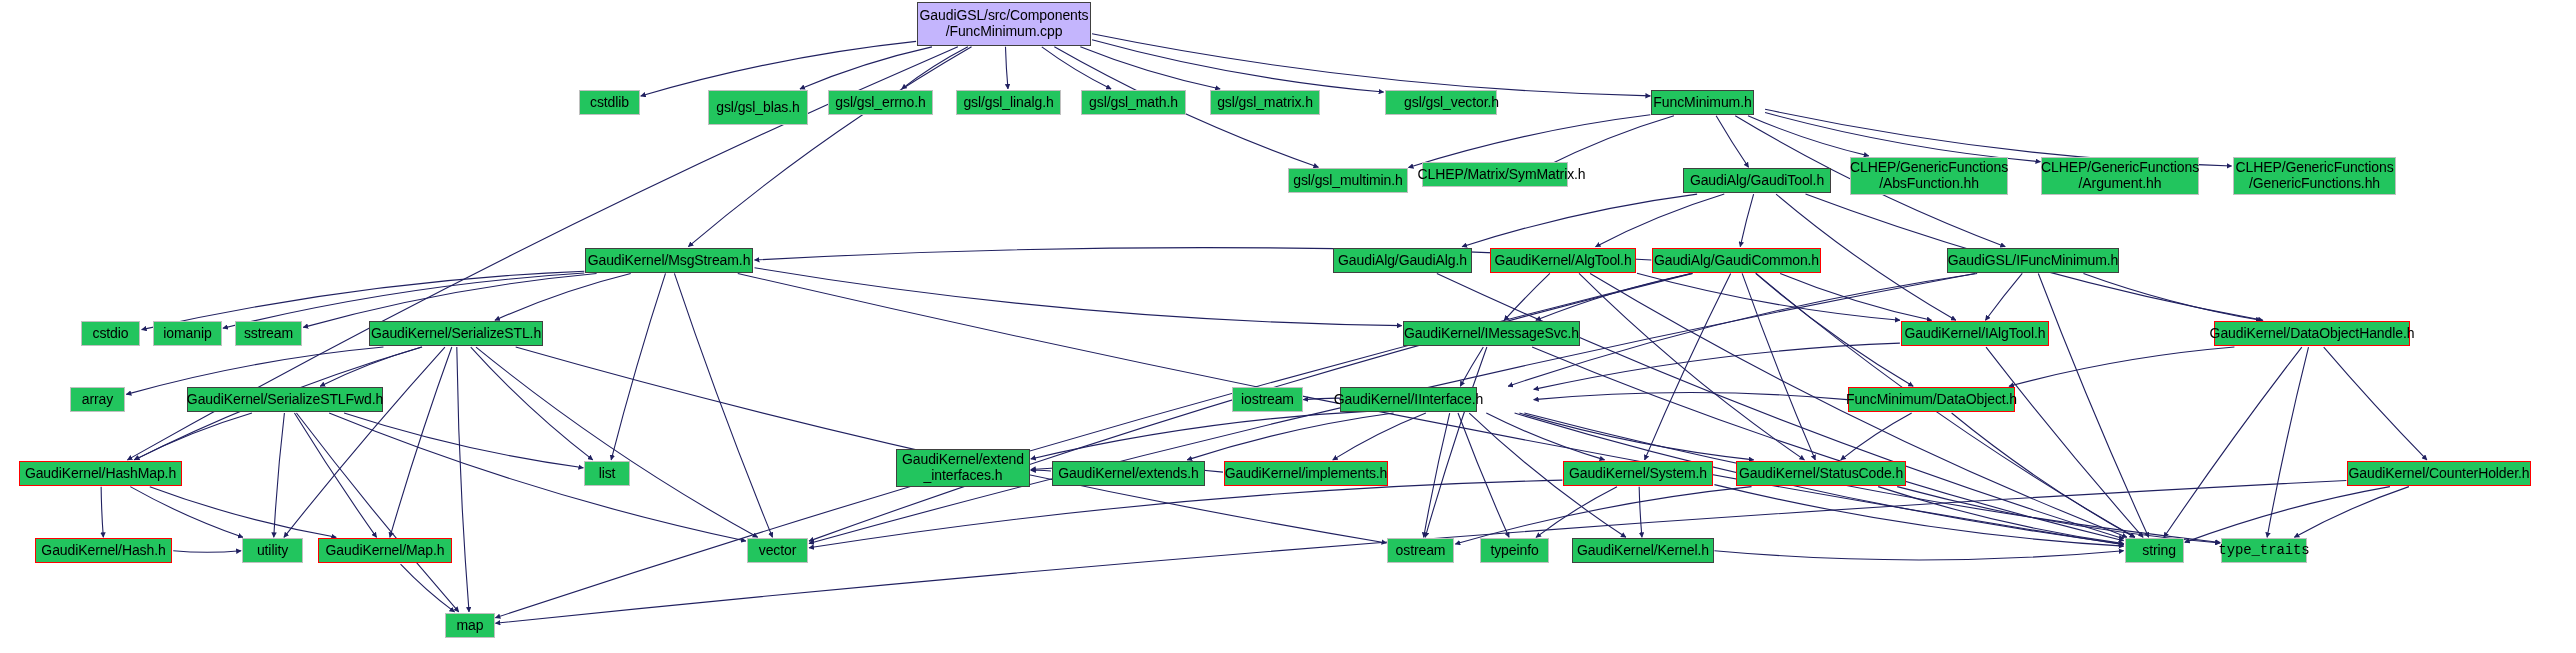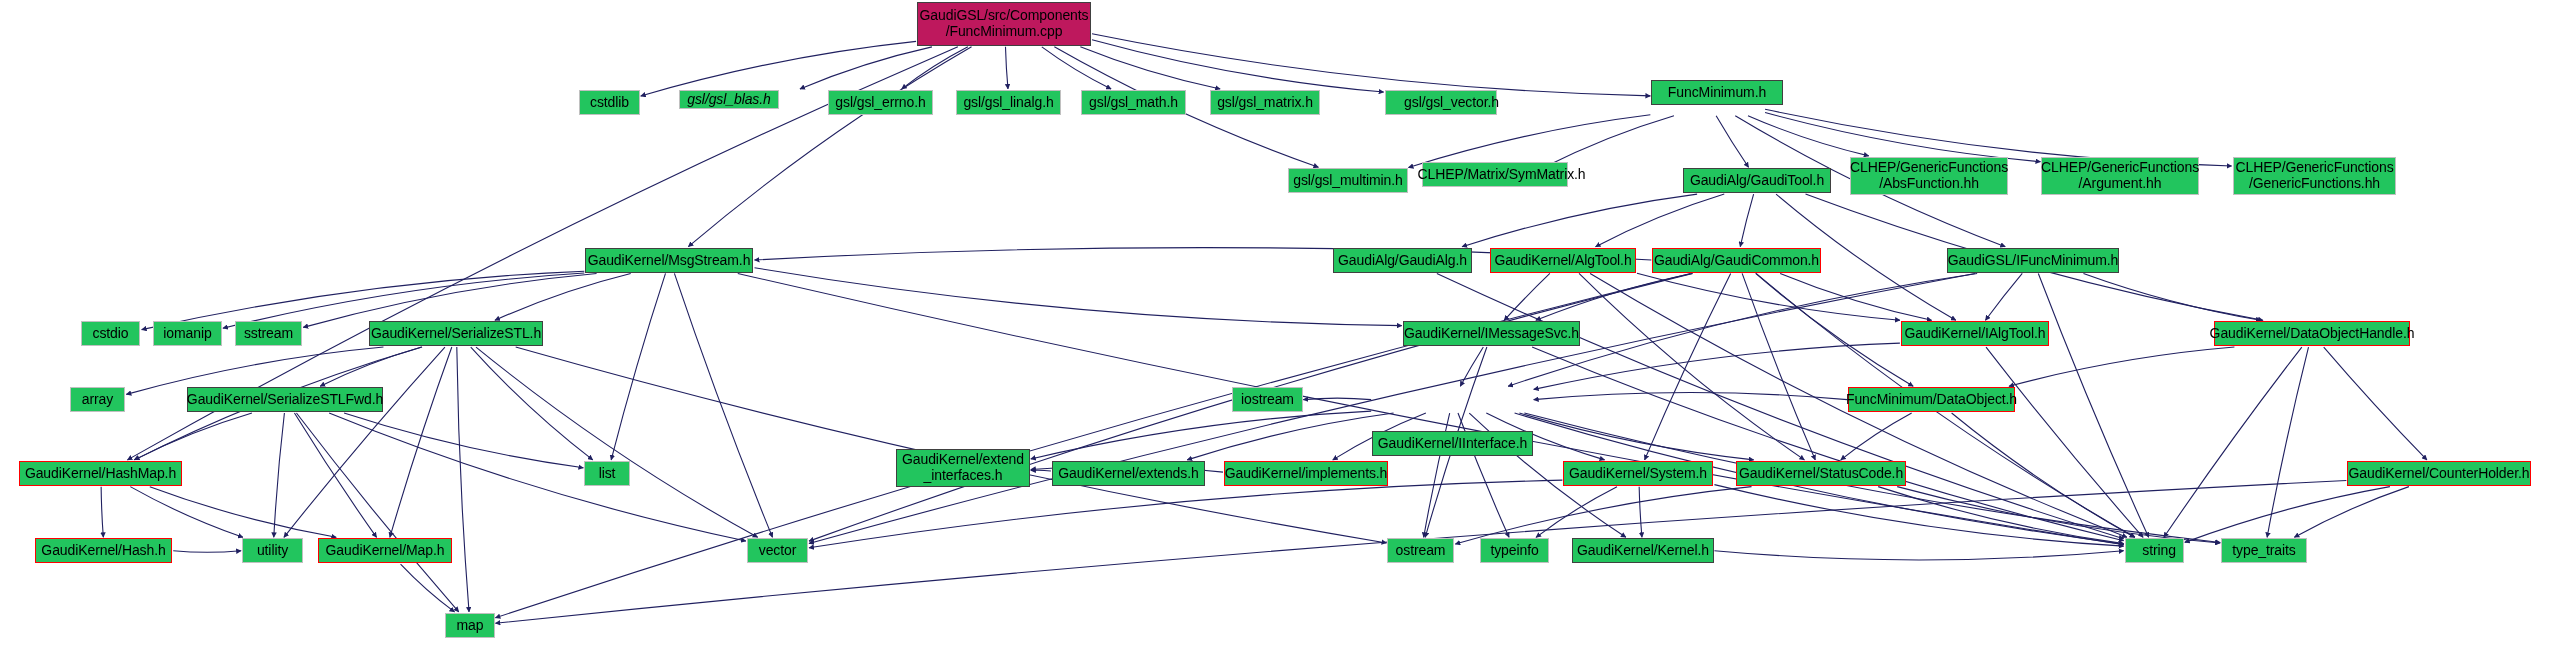--- a/index.html
+++ b/index.html
@@ -23,21 +23,21 @@
     border:1px solid #c0c0c0;
     color:#000000;
     font-size:14px;
     line-height:1.12;
     letter-spacing:-0.1px;
     white-space:pre-line;
     padding:0 2.9px;
   }
   .node.dark{border:1.5px solid #404040;}
   .node.red{border:1.5px solid #ff0000;}
-  .node.root{background:#be185d;border:1.5px solid #404040;}
+  .node.root{background:#c4b5fd;border:1.5px solid #404040;}
 </style>
 </head>
 <body>
 
 <div id="graph">
   <svg id="edges" xmlns="http://www.w3.org/2000/svg" viewBox="0 0 2694 683" width="2576" height="653">
     <defs>
       <marker id="arrow" viewBox="0 0 10 10" refX="9" refY="5" markerWidth="5" markerHeight="5" orient="auto-start-reverse">
         <path d="M 0 0 L 10 5 L 0 10 z" fill="#202060"></path>
       </marker>
@@ -148,27 +148,27 @@
         <path d="M 2454.0 502.5 Q 1484.0 551.3 518.0 651.9" marker-end="url(#arrow)"></path>
         <path d="M 2499.5 509.0 Q 2389.6 528.5 2285.0 567.3" marker-end="url(#arrow)"></path>
         <path d="M 2519.4 509.0 Q 2457.1 530.1 2399.6 562.0" marker-end="url(#arrow)"></path>
         <path d="M 1502.7 286.0 Q 1852.5 449.1 2221.0 563.6" marker-end="url(#arrow)"></path>
       </g>
   </svg>
   <div id="node-layer">
       <div class="node root" style="left: 917px; top: 1.9px; width: 174px; height: 44px;">GaudiGSL/src/Components
 /FuncMinimum.cpp</div>
       <div class="node plain" style="left: 579px; top: 90px; width: 61px; height: 25px;">cstdlib</div>
-      <div class="node plain" style="left: 679px; top: 90px; width: 100px; height: 19px; font-style: italic;">gsl/gsl_blas.h</div>
+      <div class="node plain" style="left: 708px; top: 90px; width: 100px; height: 35px;">gsl/gsl_blas.h</div>
       <div class="node plain" style="left: 828px; top: 90px; width: 105px; height: 25px;">gsl/gsl_errno.h</div>
       <div class="node plain" style="left: 956px; top: 90px; width: 105px; height: 25px;">gsl/gsl_linalg.h</div>
       <div class="node plain" style="left: 1081px; top: 90px; width: 105px; height: 25px;">gsl/gsl_math.h</div>
       <div class="node plain" style="left: 1210px; top: 90px; width: 110px; height: 25px;">gsl/gsl_matrix.h</div>
       <div class="node plain" style="left: 1385px; top: 90px; width: 112px; height: 25px; padding-left: 24px;">gsl/gsl_vector.h</div>
-      <div class="node dark" style="left: 1651px; top: 80px; width: 132px; height: 25px;">FuncMinimum.h</div>
+      <div class="node dark" style="left: 1651px; top: 90px; width: 103px; height: 25px;">FuncMinimum.h</div>
       <div class="node plain" style="left: 1288px; top: 168px; width: 120px; height: 25px;">gsl/gsl_multimin.h</div>
       <div class="node plain" style="left: 1422px; top: 162px; width: 146px; height: 25px; padding-left: 16px;">CLHEP/Matrix/SymMatrix.h</div>
       <div class="node dark" style="left: 1683px; top: 168px; width: 148px; height: 25px;">GaudiAlg/GaudiTool.h</div>
       <div class="node plain" style="left: 1850px; top: 157px; width: 158px; height: 38px;">CLHEP/GenericFunctions
 /AbsFunction.hh</div>
       <div class="node plain" style="left: 2041px; top: 157px; width: 158px; height: 38px;">CLHEP/GenericFunctions
 /Argument.hh</div>
       <div class="node plain" style="left: 2233px; top: 157px; width: 163px; height: 38px;">CLHEP/GenericFunctions
 /GenericFunctions.hh</div>
       <div class="node dark" style="left: 585px; top: 248px; width: 168px; height: 25px;">GaudiKernel/MsgStream.h</div>
@@ -179,36 +179,36 @@
       <div class="node plain" style="left: 81px; top: 321px; width: 59px; height: 25px;">cstdio</div>
       <div class="node plain" style="left: 153px; top: 321px; width: 69px; height: 25px;">iomanip</div>
       <div class="node plain" style="left: 235px; top: 321px; width: 67px; height: 25px;">sstream</div>
       <div class="node dark" style="left: 369px; top: 321px; width: 174px; height: 25px;">GaudiKernel/SerializeSTL.h</div>
       <div class="node dark" style="left: 1403px; top: 321px; width: 177px; height: 25px;">GaudiKernel/IMessageSvc.h</div>
       <div class="node red" style="left: 1901px; top: 321px; width: 148px; height: 25px;">GaudiKernel/IAlgTool.h</div>
       <div class="node red" style="left: 2214px; top: 321px; width: 196px; height: 25px;">GaudiKernel/DataObjectHandle.h</div>
       <div class="node plain" style="left: 70px; top: 387px; width: 55px; height: 25px;">array</div>
       <div class="node dark" style="left: 187px; top: 387px; width: 196px; height: 25px;">GaudiKernel/SerializeSTLFwd.h</div>
       <div class="node plain" style="left: 1232px; top: 387px; width: 71px; height: 25px;">iostream</div>
-      <div class="node dark" style="left: 1372px; top: 387px; width: 161px; height: 25px; margin-top: 44px;">GaudiKernel/IInterface.h</div>
+      <div class="node dark" style="left: 1340px; top: 387px; width: 137px; height: 25px;">GaudiKernel/IInterface.h</div>
       <div class="node red" style="left: 1848px; top: 387px; width: 167px; height: 25px;">FuncMinimum/DataObject.h</div>
       <div class="node red" style="left: 19px; top: 461px; width: 163px; height: 25px;">GaudiKernel/HashMap.h</div>
       <div class="node dark" style="left: 896px; top: 449px; width: 134px; height: 38px;">GaudiKernel/extend
 _interfaces.h</div>
       <div class="node dark" style="left: 1052px; top: 461px; width: 153px; height: 25px;">GaudiKernel/extends.h</div>
       <div class="node red" style="left: 1224px; top: 461px; width: 164px; height: 25px;">GaudiKernel/implements.h</div>
       <div class="node red" style="left: 1563px; top: 461px; width: 150px; height: 25px;">GaudiKernel/System.h</div>
       <div class="node red" style="left: 1736px; top: 461px; width: 170px; height: 25px;">GaudiKernel/StatusCode.h</div>
       <div class="node red" style="left: 2347px; top: 461px; width: 184px; height: 25px;">GaudiKernel/CounterHolder.h</div>
       <div class="node red" style="left: 35px; top: 538px; width: 137px; height: 25px;">GaudiKernel/Hash.h</div>
       <div class="node plain" style="left: 242px; top: 538px; width: 61px; height: 25px;">utility</div>
       <div class="node red" style="left: 318px; top: 538px; width: 134px; height: 25px;">GaudiKernel/Map.h</div>
       <div class="node plain" style="left: 747px; top: 538px; width: 61px; height: 25px;">vector</div>
       <div class="node plain" style="left: 1387px; top: 538px; width: 67px; height: 25px;">ostream</div>
       <div class="node plain" style="left: 1480px; top: 538px; width: 69px; height: 25px;">typeinfo</div>
       <div class="node dark" style="left: 1572px; top: 538px; width: 142px; height: 25px;">GaudiKernel/Kernel.h</div>
       <div class="node plain" style="left: 2125px; top: 538px; width: 59px; height: 25px; padding-left: 12px;">string</div>
-      <div class="node plain" style="left: 2221px; top: 538px; width: 86px; height: 25px;">type_traits</div>
+      <div class="node plain" style="left: 2221px; top: 538px; width: 86px; height: 25px; font-family: Liberation Mono, monospace;">type_traits</div>
       <div class="node plain" style="left: 584px; top: 461px; width: 46px; height: 25px;">list</div>
       <div class="node plain" style="left: 445px; top: 613px; width: 50px; height: 25px;">map</div>
     </div>
 </div>
 
 
 </body></html>

